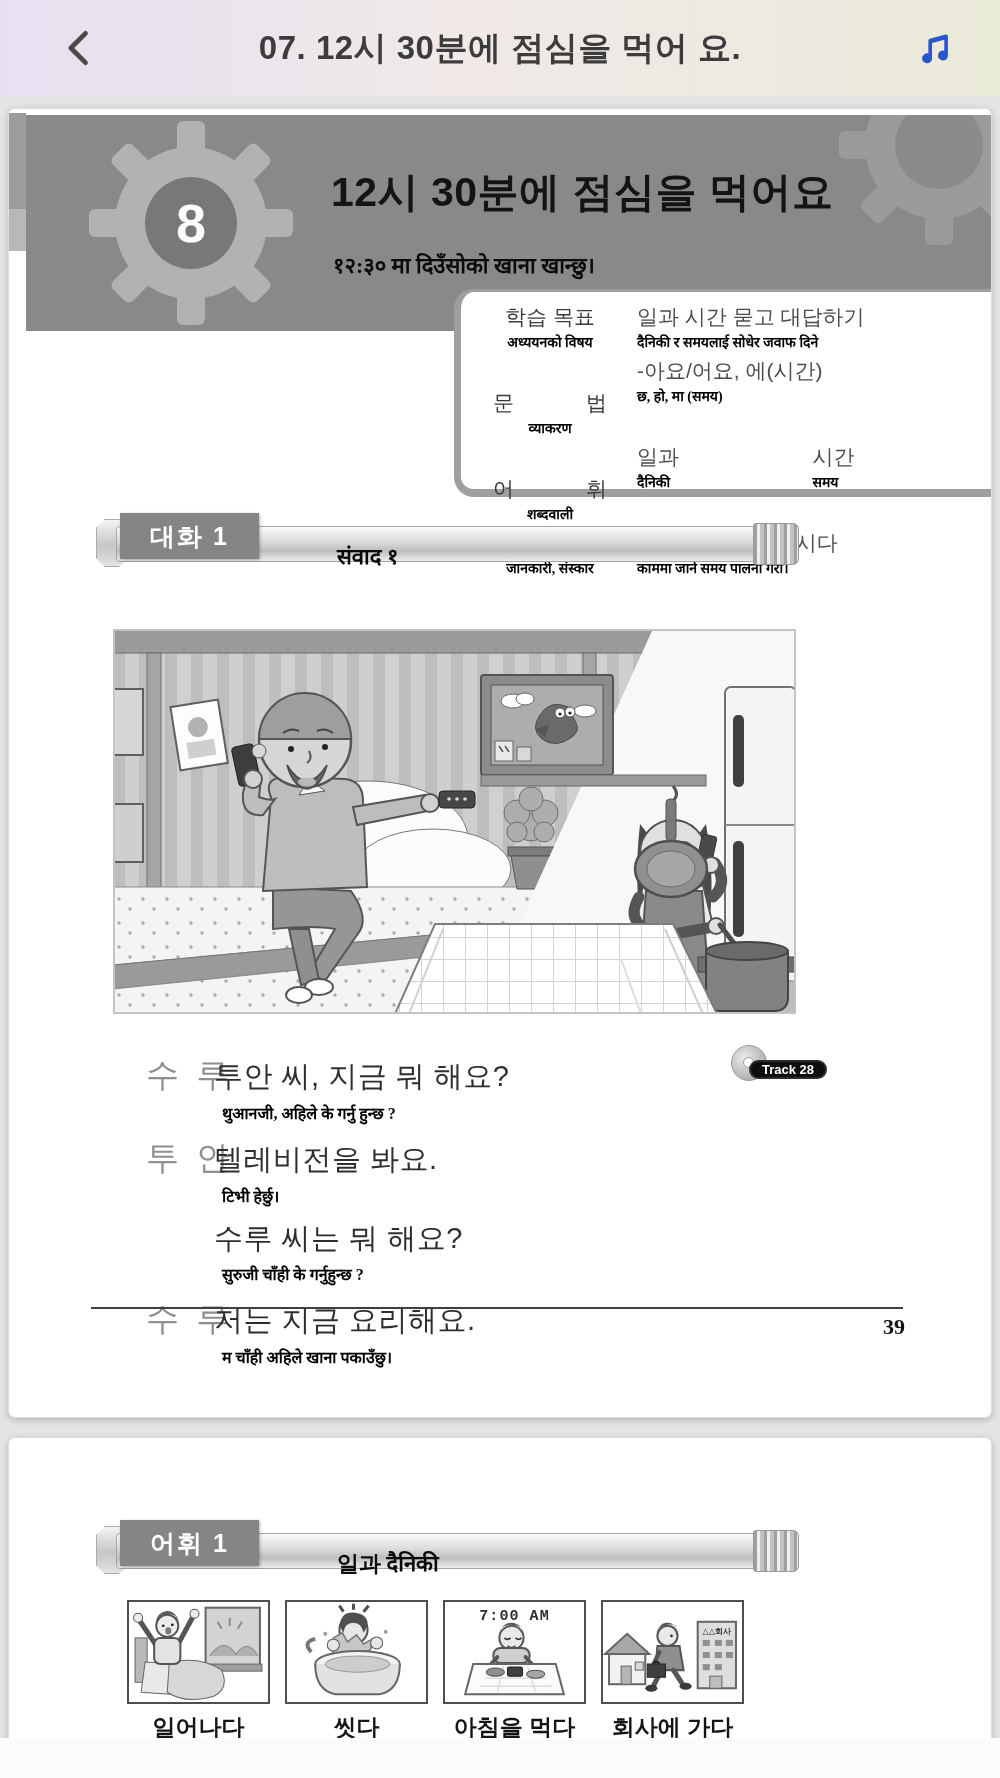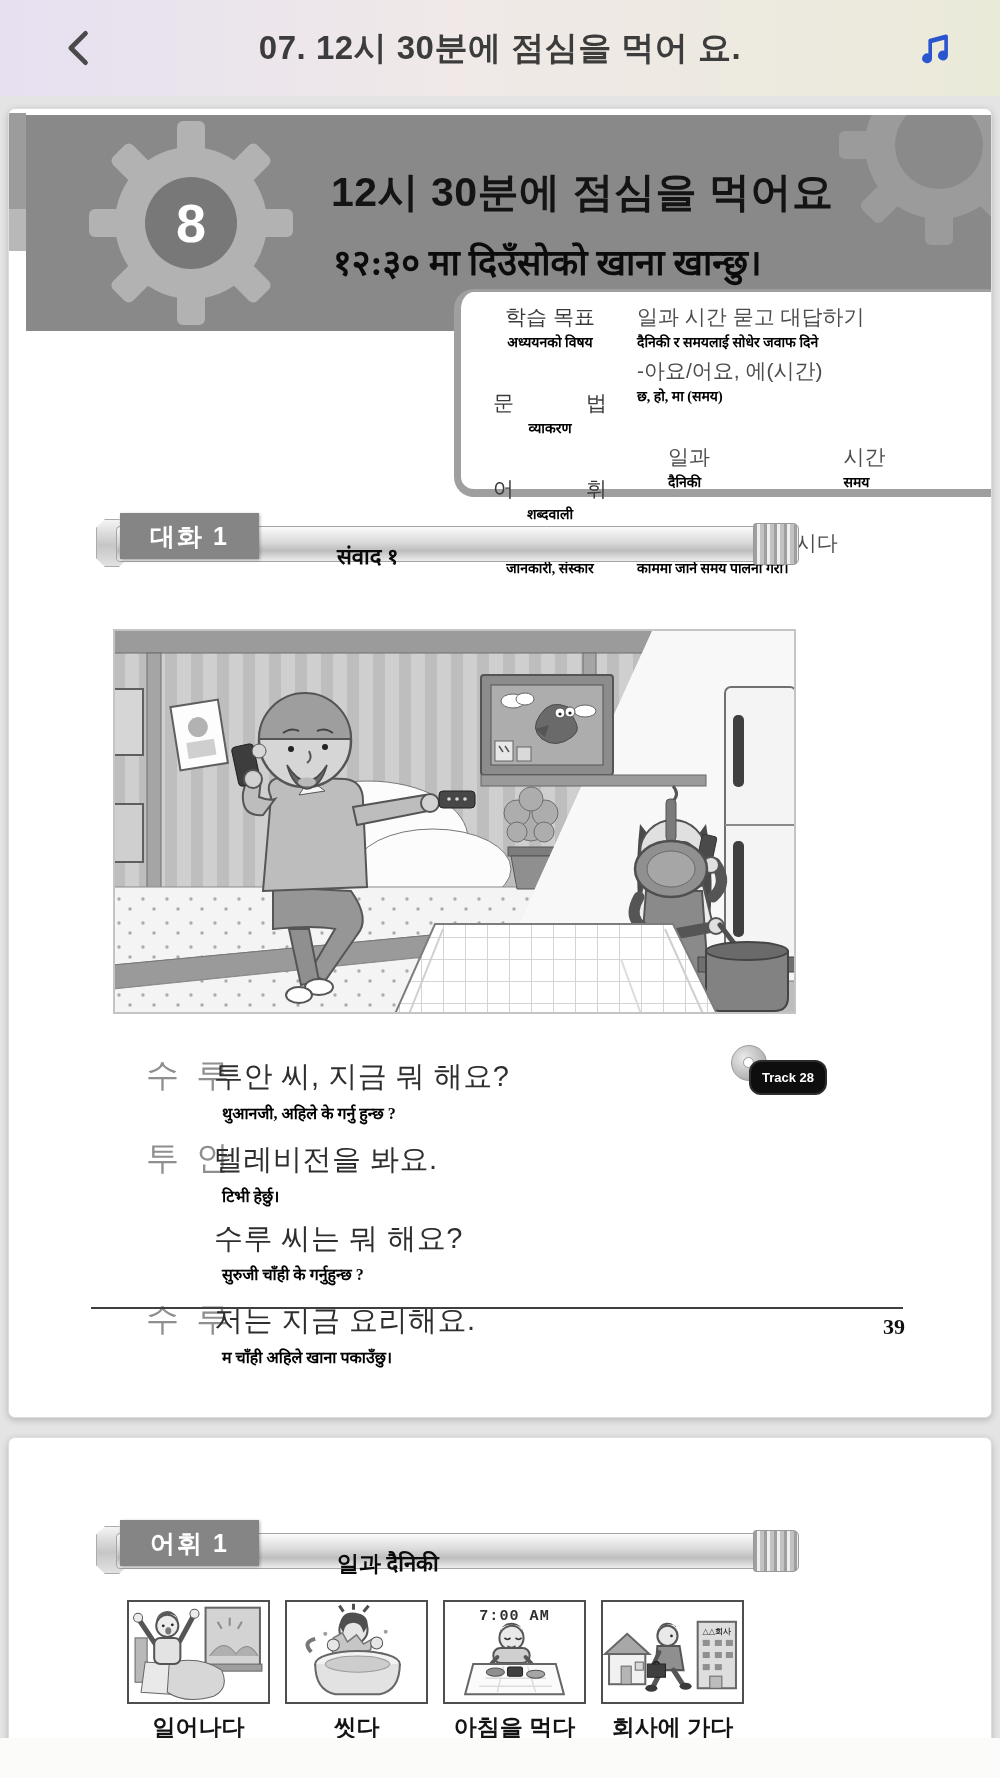--- a/index.html
+++ b/index.html
@@ -30,37 +30,37 @@
   .card1{top:108px;height:1310px;}
   .card2{top:1437px;height:360px;border-radius:7px 7px 0 0;}
 
   .scan-strip-dark{position:absolute;left:0;top:4px;width:17px;height:96px;background:#9c9c9c;}
   .scan-strip-light{position:absolute;left:0;top:100px;width:17px;height:42px;background:#b8b8b8;}
 
   
   .unit-banner{position:absolute;left:17px;top:6px;width:966px;height:216px;background:#898989;overflow:hidden;}
   .unit-banner svg{position:absolute;left:0;top:0;}
   .unit-title-ko{position:absolute;left:305px;top:50px;font-size:41px;font-weight:700;color:#141414;letter-spacing:.5px;}
-  .unit-title-np{position:absolute;left:307px;top:122px;font-size:36px;font-weight:700;color:#0b0b0b;font-family:"Liberation Serif","DejaVu Serif",serif;text-align:right;}
+  .unit-title-np{position:absolute;left:307px;top:134px;font-size:22px;font-weight:700;color:#0b0b0b;font-family:"Liberation Serif","DejaVu Serif",serif;text-align:right;}
 
   
   .obj-box{
     position:absolute;left:445px;top:180px;width:538px;height:208px;background:#fff;
     border:3px solid #9f9f9f;border-left-width:7px;border-bottom-width:8px;border-right:none;
     border-radius:20px 0 0 20px;box-sizing:border-box;padding:11px 4px 6px 14px;
   }
   .obj-row{display:flex;margin-bottom:6px;}
   .obj-label{width:150px;flex-shrink:0;text-align:center;}
   .obj-value{flex:1;padding-left:12px;}
   .obj-label-ko{font-size:21px;color:#3a3a3a;}
   .spread{padding:0 18px;text-align:justify;text-align-last:justify;margin-top:32px;}
   .obj-label-np,.obj-value-np{font-size:14px;font-weight:700;color:#000;font-family:"Liberation Serif","DejaVu Serif",serif;margin-top:1px;}
   .obj-value-ko{font-size:21px;color:#4c4c4c;}
   .two-col{display:flex;}
-  .pair{width:50%;margin-left:31px;}
+  .pair{width:50%;}
 
   
   .bolt-banner{position:absolute;height:48px;}
   .dialog-banner{left:87px;top:410px;width:702px;}
   .vocab-banner{left:87px;top:88px;width:702px;}
   .bolt-head{
     position:absolute;left:0;top:0;width:32px;height:48px;
     background:linear-gradient(180deg,#f4f4f4,#c6c6c6 55%,#e2e2e2);
     clip-path:polygon(28% 0,72% 0,100% 18%,100% 82%,72% 100%,28% 100%,0 82%,0 18%);
     border:1px solid #ababab;box-sizing:border-box;
@@ -94,21 +94,21 @@
     position:absolute;left:0;top:0;width:36px;height:36px;border-radius:50%;
     background:radial-gradient(circle at 35% 35%,#eaeaea,#b0b0b0 72%);
     border:1px solid #9a9a9a;box-sizing:border-box;
   }
   .track-disc::after{
     content:"";position:absolute;left:11px;top:11px;width:11px;height:11px;
     background:#fff;border:1px solid #999;border-radius:50%;box-sizing:border-box;
   }
   .track-pill{
     position:absolute;left:18px;top:15px;background:#0e0e0e;color:#fff;border-radius:12px;
-    border:2px solid #2c2c2c;font-size:13px;font-weight:700;padding:8px 11px;white-space:nowrap;
+    border:2px solid #2c2c2c;font-size:13px;font-weight:700;padding:0 11px;white-space:nowrap;
   }
 
   
   .dialogue{position:absolute;left:137px;top:944px;width:690px;}
   .d-kr{display:flex;align-items:baseline;}
   .d-spk{width:68px;flex-shrink:0;font-size:33px;color:#8f8f8f;letter-spacing:4px;white-space:nowrap;}
   .d-ko{font-size:29px;color:#2e2e2e;letter-spacing:.5px;white-space:nowrap;}
   .d-np{margin:4px 0 12px 76px;font-size:16px;font-weight:700;color:#000;
         font-family:"Liberation Serif","DejaVu Serif",serif;white-space:nowrap;}
 

